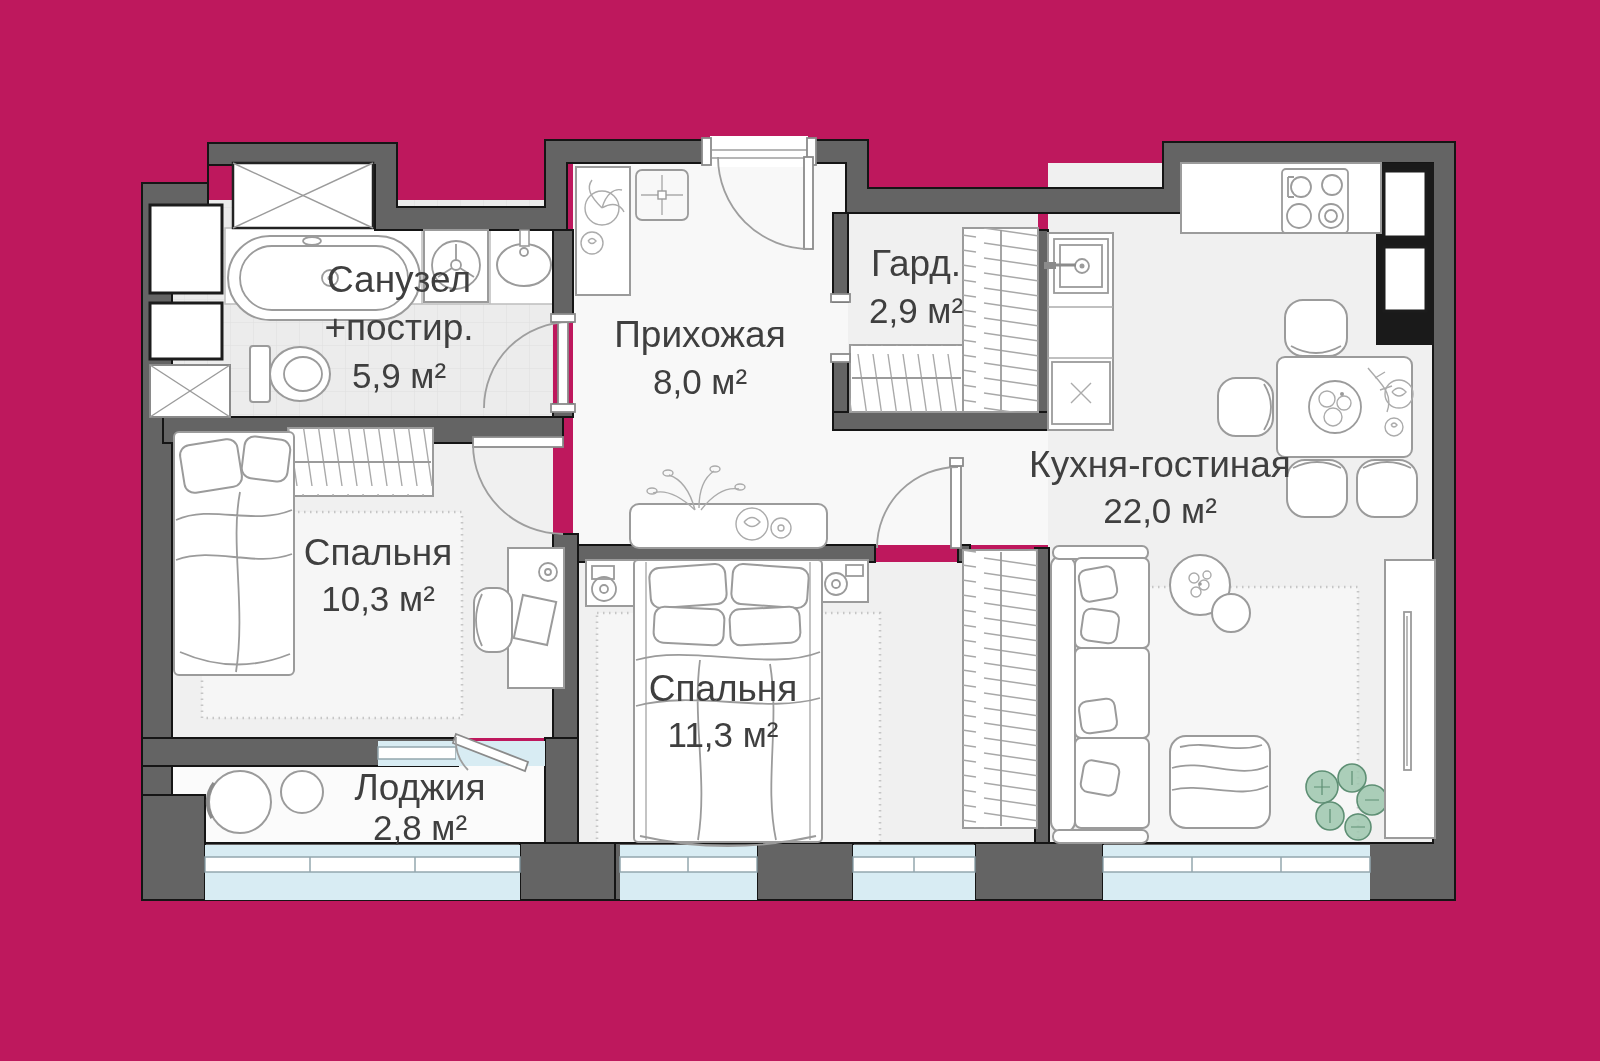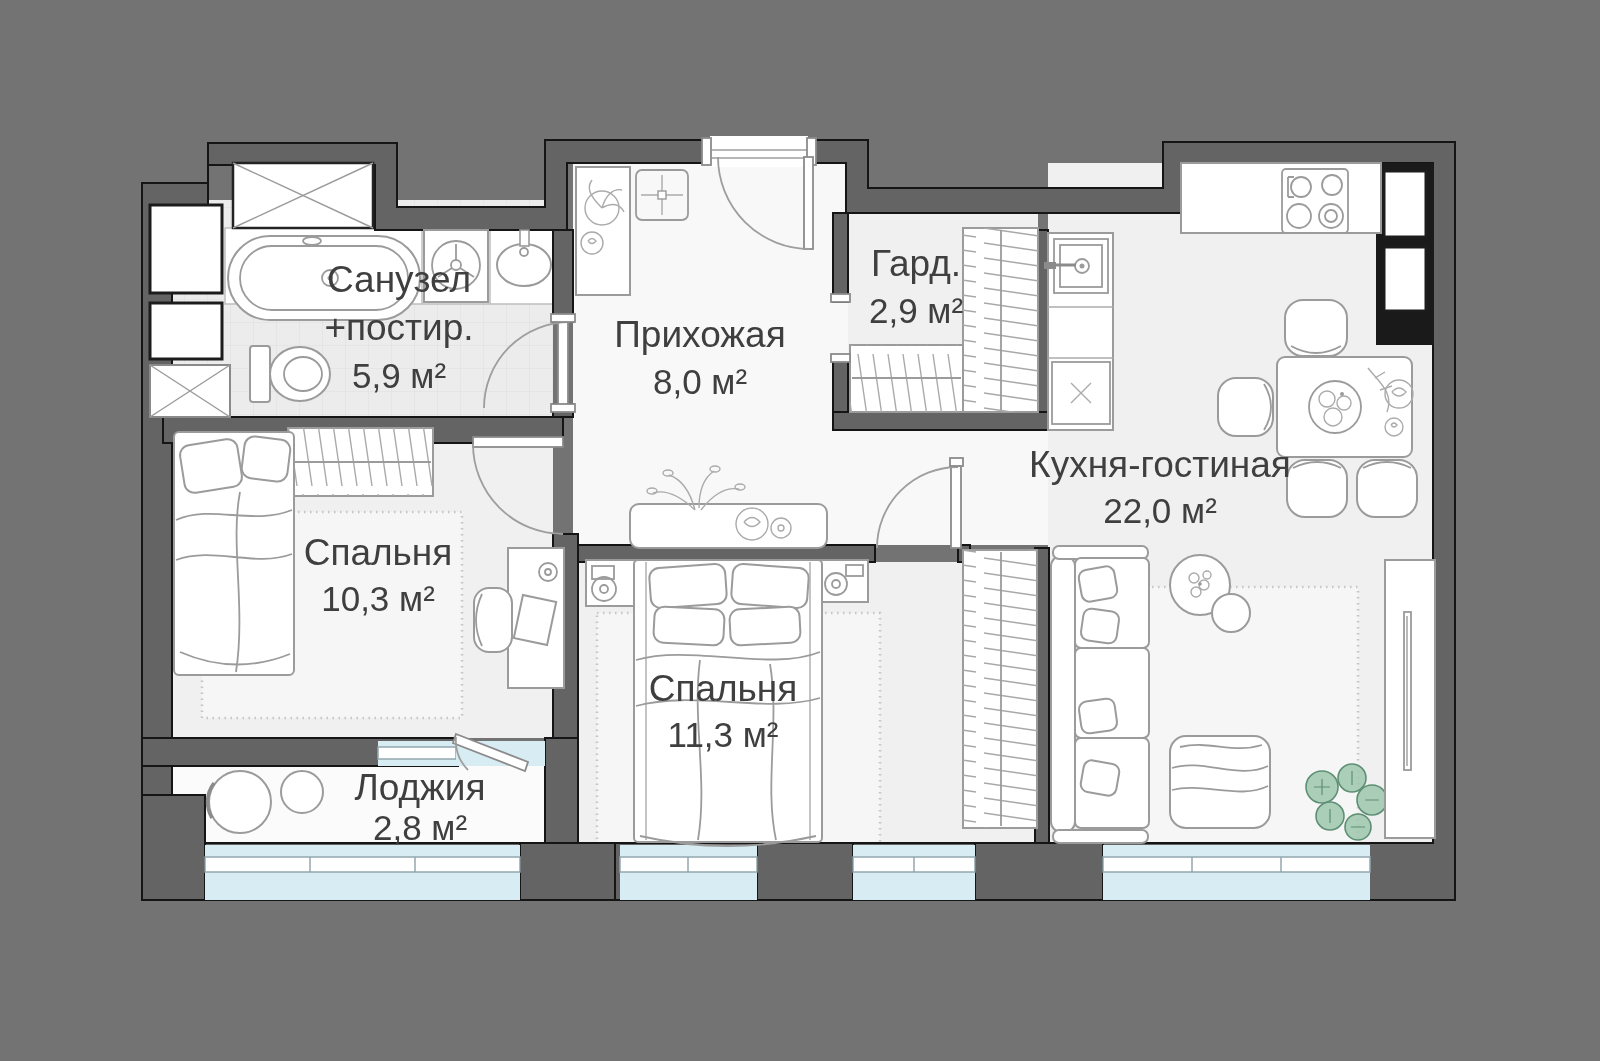--- a/index.html
+++ b/index.html
@@ -1,16 +1,16 @@
 <!DOCTYPE html>
 <html><head>
 <meta charset="utf-8">
 <style>
   html,body{margin:0;padding:0;background:#ffffff;}
-  .canvas{position:relative;width:1600px;height:1061px;background:#737373;overflow:hidden;}
+  .canvas{position:relative;width:1600px;height:1061px;background:#be185d;overflow:hidden;}
   svg{position:absolute;left:0;top:0;}
   .wall{fill:#646464;stroke:#151515;stroke-width:2.5;}
   .crisp{shape-rendering:crispEdges;}
   .furn{fill:#ffffff;stroke:#9b9b9b;stroke-width:2;}
   .furn-line{fill:none;stroke:#9b9b9b;stroke-width:1.8;}
   .thin{fill:none;stroke:#ababab;stroke-width:1.4;}
   .door-arc{fill:none;stroke:#9e9e9e;stroke-width:1.8;}
   .leaf{fill:#ffffff;stroke:#8b8b8b;stroke-width:1.8;}
   .carpet{fill:#f6f6f6;stroke:#c6c6c6;stroke-width:2.6;stroke-dasharray:1.5 4.5;}
   .glaz{fill:#d8ecf3;}

